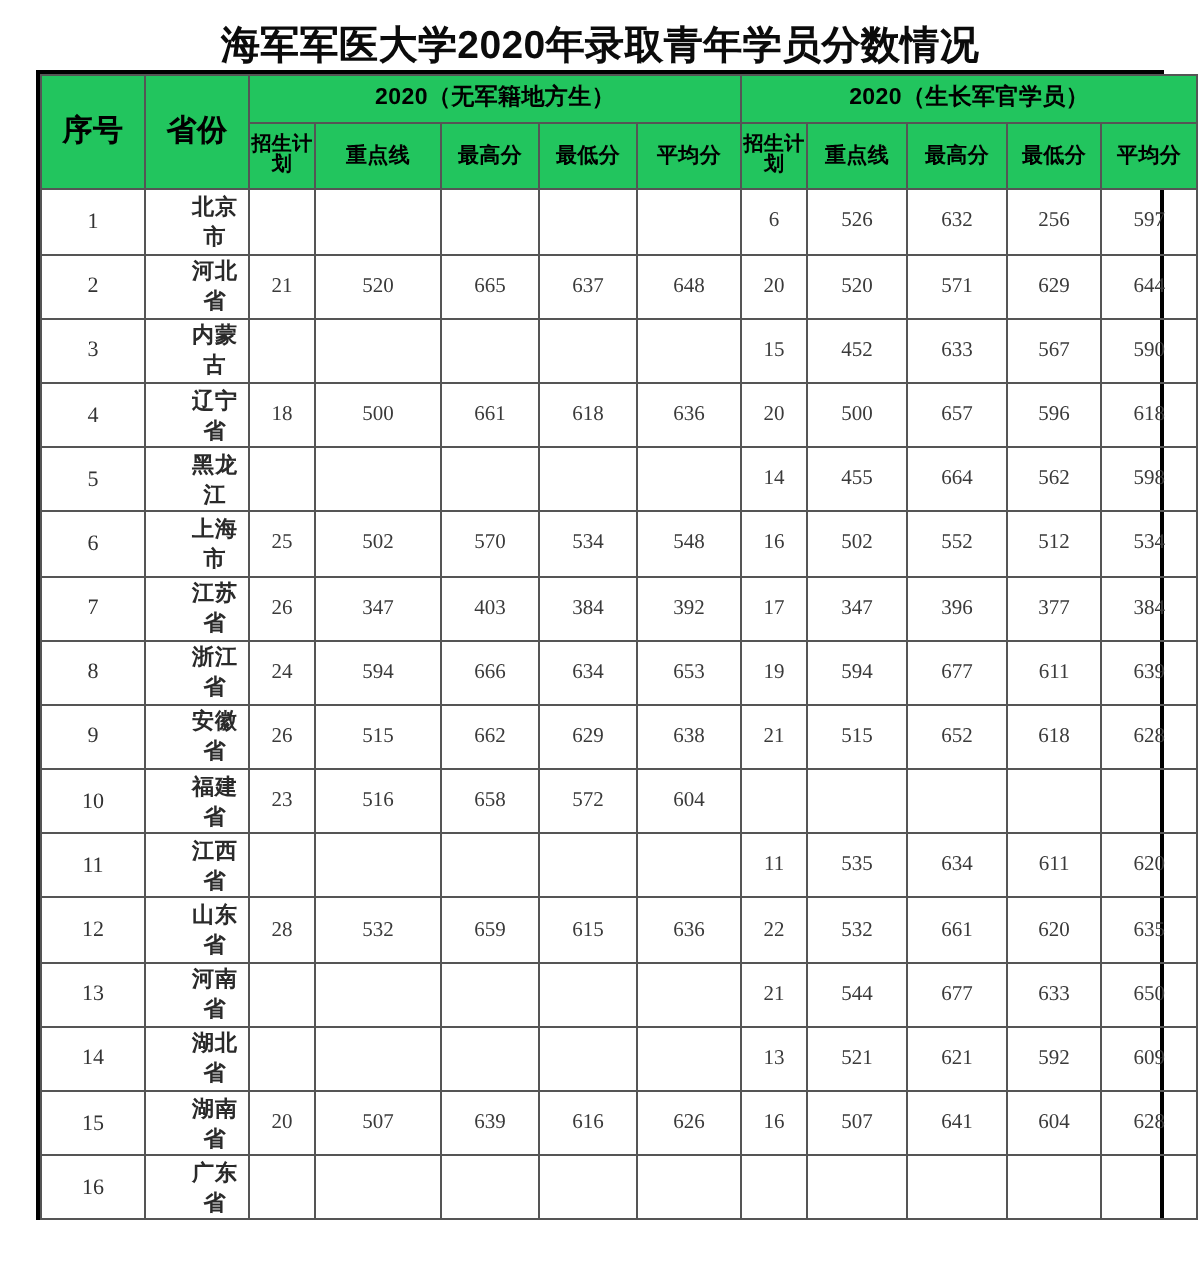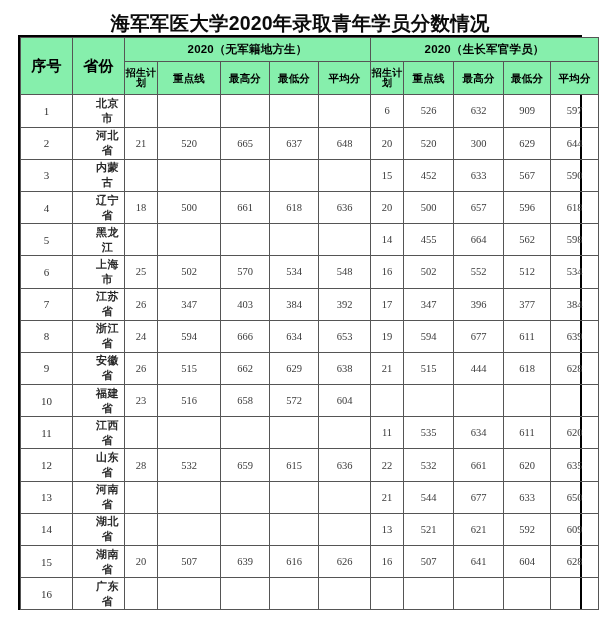--- a/index.html
+++ b/index.html
@@ -62,21 +62,21 @@
     text-align: center;
     vertical-align: middle;
     padding: 0;
     box-sizing: border-box;
   }
   thead th {
     font-family: "Liberation Sans", "DejaVu Sans", sans-serif;
     font-weight: bold;
     font-size: 11px;
     color: #000;
-    background: #86efac;
+    background: #22c55e;
     line-height: 1.12;
     letter-spacing: 0.2px;
   }
   th.group-head {
     height: 24px;
     font-size: 11.5px;
     border-bottom: 1px solid #555;
   }
   th.corner {
     height: 57px;
@@ -166,34 +166,34 @@
             <td class="idx">1</td>
             <td class="prov">北京市</td>
             <td></td>
             <td></td>
             <td></td>
             <td></td>
             <td></td>
             <td class="sep-left">6</td>
             <td>526</td>
             <td>632</td>
-            <td>909</td>
+            <td>256</td>
             <td>597</td>
           </tr>
           <tr>
             <td class="idx">2</td>
             <td class="prov">河北省</td>
             <td>21</td>
             <td>520</td>
             <td>665</td>
             <td>637</td>
             <td>648</td>
             <td class="sep-left">20</td>
             <td>520</td>
-            <td>300</td>
+            <td>571</td>
             <td>629</td>
             <td>644</td>
           </tr>
           <tr class="thick-top">
             <td class="idx">3</td>
             <td class="prov">内蒙古</td>
             <td></td>
             <td></td>
             <td></td>
             <td></td>
@@ -277,21 +277,21 @@
           <tr class="thick-top">
             <td class="idx">9</td>
             <td class="prov">安徽省</td>
             <td>26</td>
             <td>515</td>
             <td>662</td>
             <td>629</td>
             <td>638</td>
             <td class="sep-left">21</td>
             <td>515</td>
-            <td>444</td>
+            <td>652</td>
             <td>618</td>
             <td>628</td>
           </tr>
           <tr>
             <td class="idx">10</td>
             <td class="prov">福建省</td>
             <td>23</td>
             <td>516</td>
             <td>658</td>
             <td>572</td>

